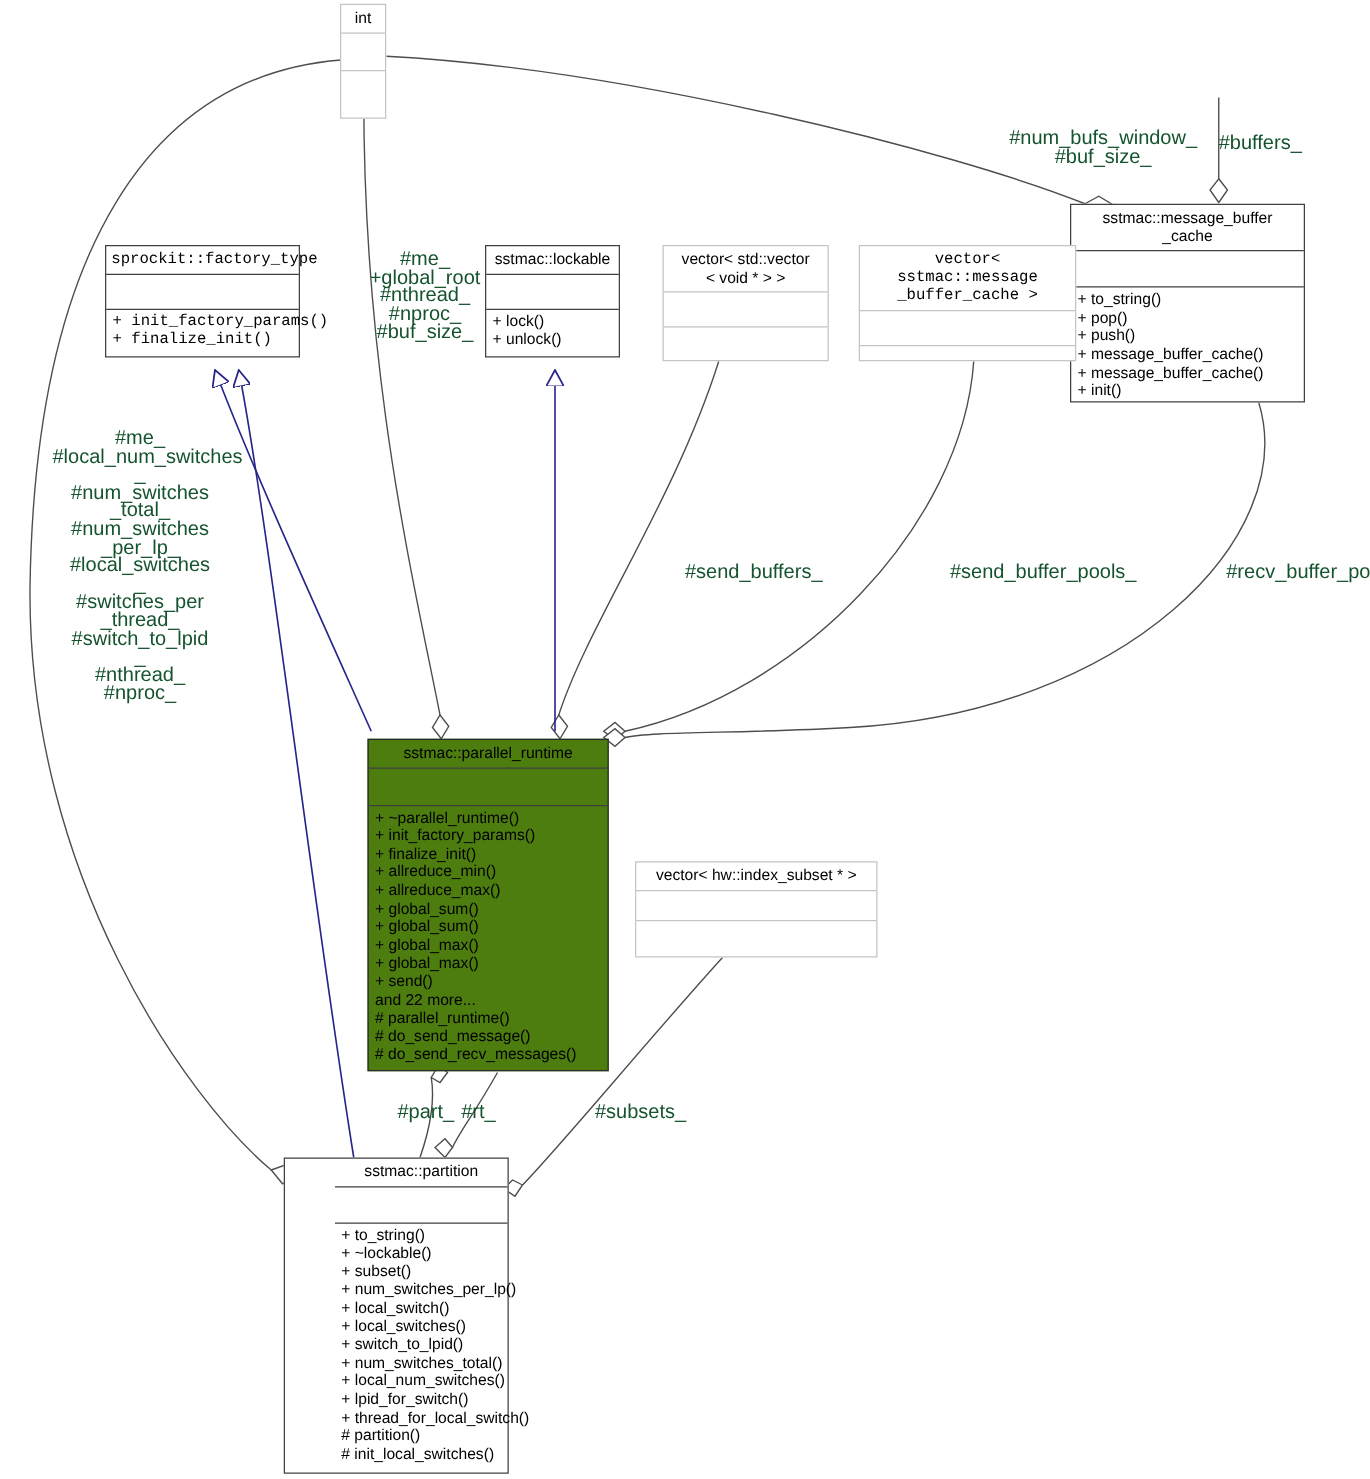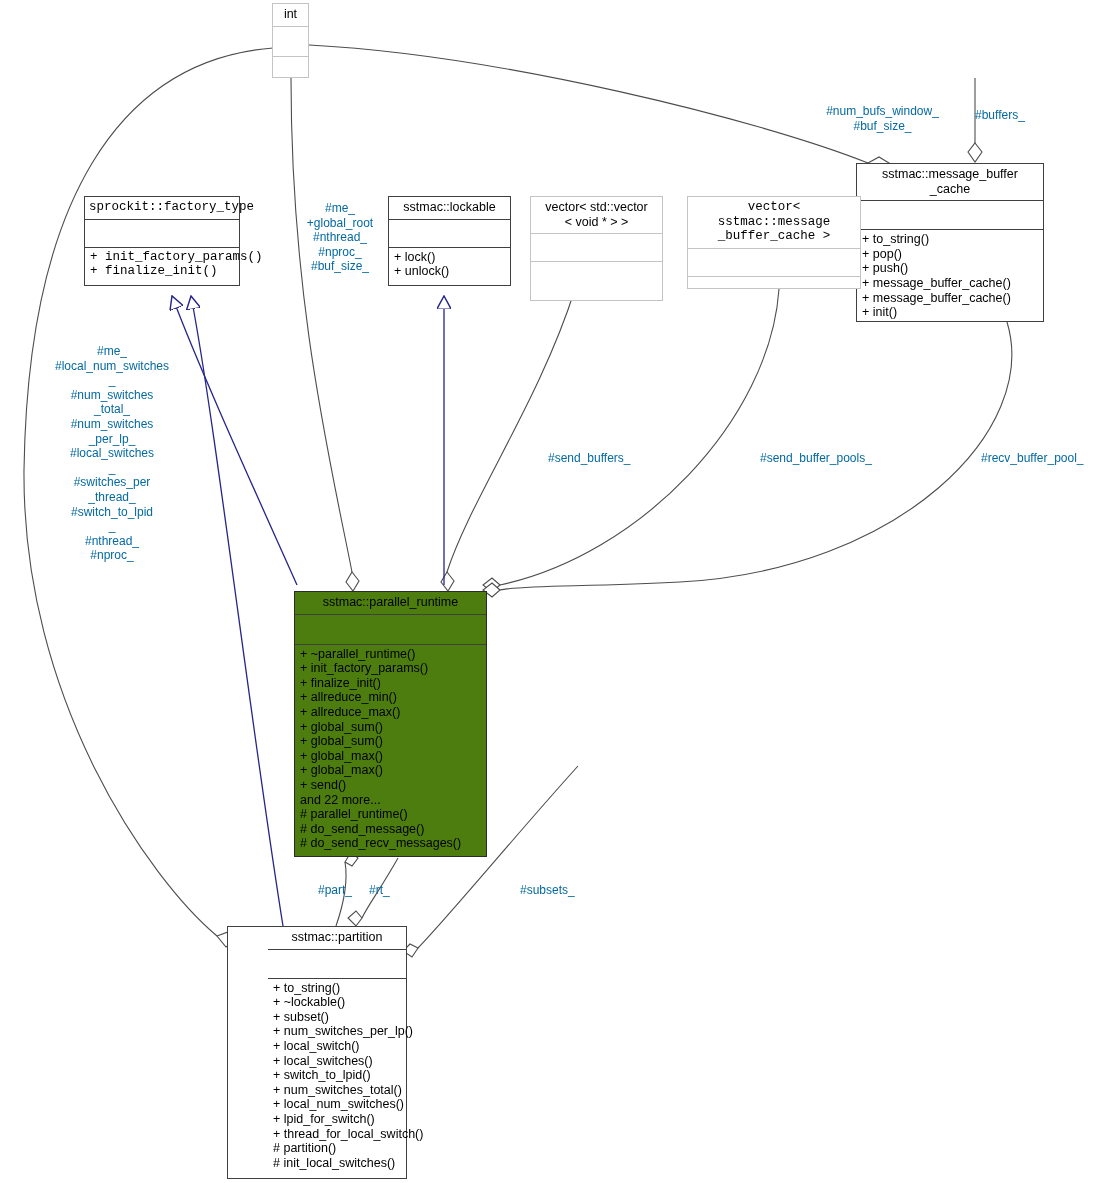--- a/index.html
+++ b/index.html
@@ -63,23 +63,23 @@
     padding: 3px 5px;
   }
   .node-ops {
     padding: 2px 5px 4px 5px;
   }
   .node-ops div {
     white-space: pre;
   }
   .edge-label {
     position: absolute;
-    font-size: 12px;
+    font-size: 16px;
     line-height: 14.6px;
-    color: #0369a1;
+    color: #14532d;
     white-space: pre-line;
     text-align: center;
   }
 </style>
 </head>
 <body>
 
 <div id="diagram-root">
 
   <svg class="edges" viewBox="0 0 1096 1183" width="1096" height="1183">
@@ -119,21 +119,21 @@
     <path d="M 578 766 C 520 830 450 915 418 948" fill="none" stroke="#4d4d4d" stroke-width="1.1"></path>
     <polygon points="418,948 410,944 403,951 412,957" fill="#ffffff" stroke="#4d4d4d" stroke-width="1.1"></polygon>
 
     <path d="M 297 585 C 250 480 200 370 172 296" fill="none" stroke="#25258a" stroke-width="1.3" marker-end="url(#hollow-tri)"></path>
 
     <path d="M 283 926 C 250 720 215 420 191 296" fill="none" stroke="#25258a" stroke-width="1.3" marker-end="url(#hollow-tri)"></path>
 
     <path d="M 444 585 C 444 460 444 360 444 296" fill="none" stroke="#25258a" stroke-width="1.3" marker-end="url(#hollow-tri)"></path>
   </svg>
 
-  <div class="uml-node plain" style="left:272px; top:3px; width:37px; height:75px;">
+  <div class="uml-node plain" style="left:272px; top:3px; width:37px; height:92px;">
     <div class="node-title">int</div>
     <div class="node-sep"></div>
     <div class="node-attrs" style="height:23px;"></div>
     <div class="node-sep"></div>
     <div class="node-ops" style="height:24px;"></div>
   </div>
 
 
   <div class="uml-node solid" style="left:856px; top:163px; width:188px; height:159px;">
     <div class="node-title">sstmac::message_buffer
@@ -155,32 +155,32 @@
     <div class="node-title">sprockit::factory_type</div>
     <div class="node-sep"></div>
     <div class="node-attrs" style="height:21px;"></div>
     <div class="node-sep"></div>
     <div class="node-ops">
       <div>+ init_factory_params()</div>
       <div>+ finalize_init()</div>
     </div>
   </div>
 
-  <div class="uml-node solid" style="left:388px; top:196px; width:123px; height:90px;">
+  <div class="uml-node solid" style="left:388px; top:196px; width:108px; height:90px;">
     <div class="node-title">sstmac::lockable</div>
     <div class="node-sep"></div>
     <div class="node-attrs" style="height:21px;"></div>
     <div class="node-sep"></div>
     <div class="node-ops">
       <div>+ lock()</div>
       <div>+ unlock()</div>
     </div>
   </div>
 
-  <div class="uml-node plain" style="left:530px; top:196px; width:133px; height:105px;">
+  <div class="uml-node plain" style="left:530px; top:196px; width:133px; height:93px;">
     <div class="node-title">vector&lt; std::vector
 &lt; void * &gt; &gt;</div>
     <div class="node-sep"></div>
     <div class="node-attrs" style="height:21px;"></div>
     <div class="node-sep"></div>
     <div class="node-ops" style="height:23px;"></div>
   </div>
 
   <div class="uml-node plain" style="left:687px; top:196px; width:174px; height:93px;font-family:Liberation Mono, monospace;">
     <div class="node-title">vector&lt; sstmac::message
@@ -207,20 +207,27 @@
       <div>+ global_max()</div>
       <div>+ global_max()</div>
       <div>+ send()</div>
       <div>and 22 more...</div>
       <div># parallel_runtime()</div>
       <div># do_send_message()</div>
       <div># do_send_recv_messages()</div>
     </div>
   </div>
 
+  <div class="uml-node plain" style="left:508px; top:689px; width:194px; height:77px;">
+    <div class="node-title">vector&lt; hw::index_subset * &gt;</div>
+    <div class="node-sep"></div>
+    <div class="node-attrs" style="height:17px;"></div>
+    <div class="node-sep"></div>
+    <div class="node-ops" style="height:19px;"></div>
+  </div>
 
   <div class="uml-node solid" style="left:227px; top:926px; width:180px; height:253px;padding-left:40px;">
     <div class="node-title">sstmac::partition</div>
     <div class="node-sep"></div>
     <div class="node-attrs" style="height:22px;"></div>
     <div class="node-sep"></div>
     <div class="node-ops">
       <div>+ to_string()</div>
       <div>+ ~lockable()</div>
       <div>+ subset()</div>
@@ -267,15 +274,15 @@
   <div class="edge-label" style="left:548px; top:451px; width:110px; text-align:left;">#send_buffers_</div>
 
   <div class="edge-label" style="left:760px; top:451px; width:140px; text-align:left;">#send_buffer_pools_</div>
 
   <div class="edge-label" style="left:981px; top:451px; width:130px; text-align:left;">#recv_buffer_pool_</div>
 
   <div class="edge-label" style="left:318px; top:883px; width:55px; text-align:left;">#part_</div>
 
   <div class="edge-label" style="left:369px; top:883px; width:45px; text-align:left;">#rt_</div>
 
-  <div class="edge-label" style="left:476px; top:883px; width:90px; text-align:left;margin-left:44px;">#subsets_</div>
+  <div class="edge-label" style="left:476px; top:883px; width:90px; text-align:left;">#subsets_</div>
 
 </div>
 
 </body></html>

